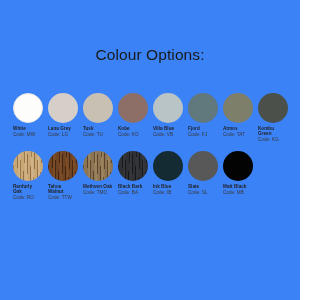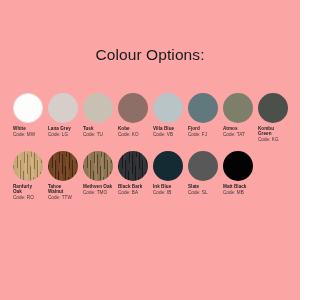--- a/index.html
+++ b/index.html
@@ -11,21 +11,21 @@
     width: 300px;
     height: 300px;
     overflow: hidden;
     font-family: "Liberation Sans", sans-serif;
     color: #231f20;
   }
   .page {
     position: relative;
     width: 300px;
     height: 300px;
-    background: #fca5a5;
+    background: #3b82f6;
     box-sizing: border-box;
   }
   .title {
     position: absolute;
     top: 46px;
     left: 0;
     width: 300px;
     text-align: center;
     font-size: 15.5px;
     font-weight: 400;

